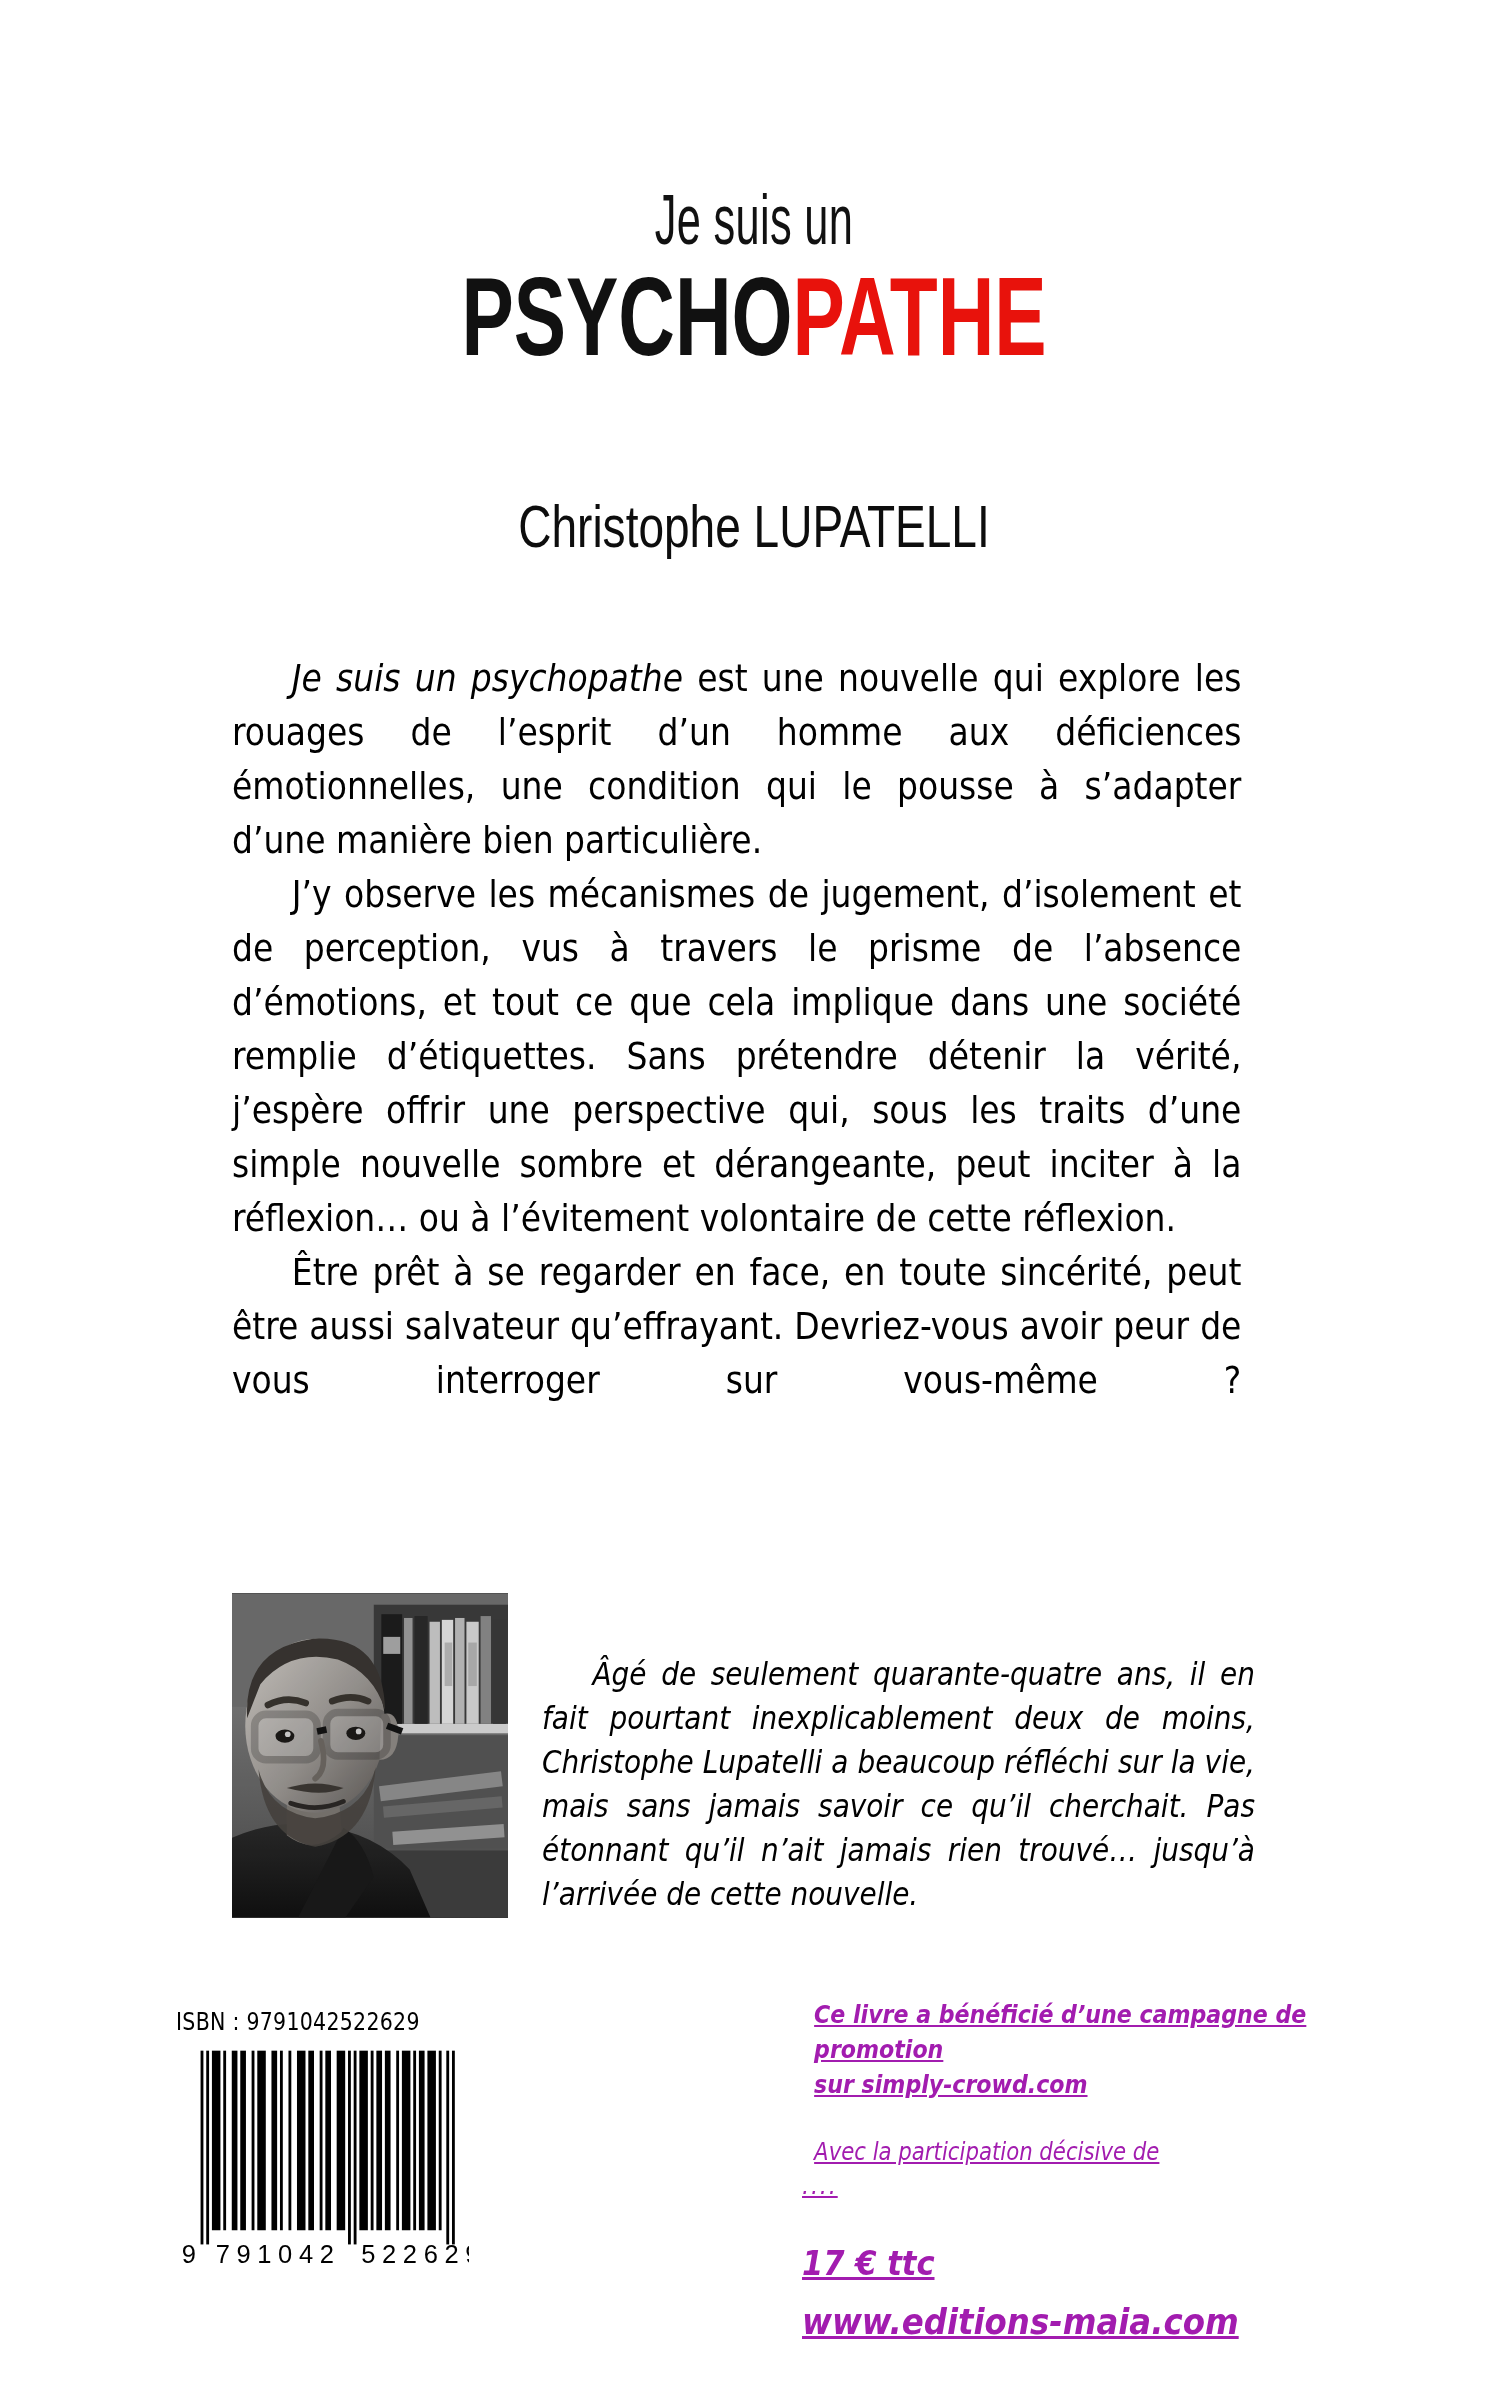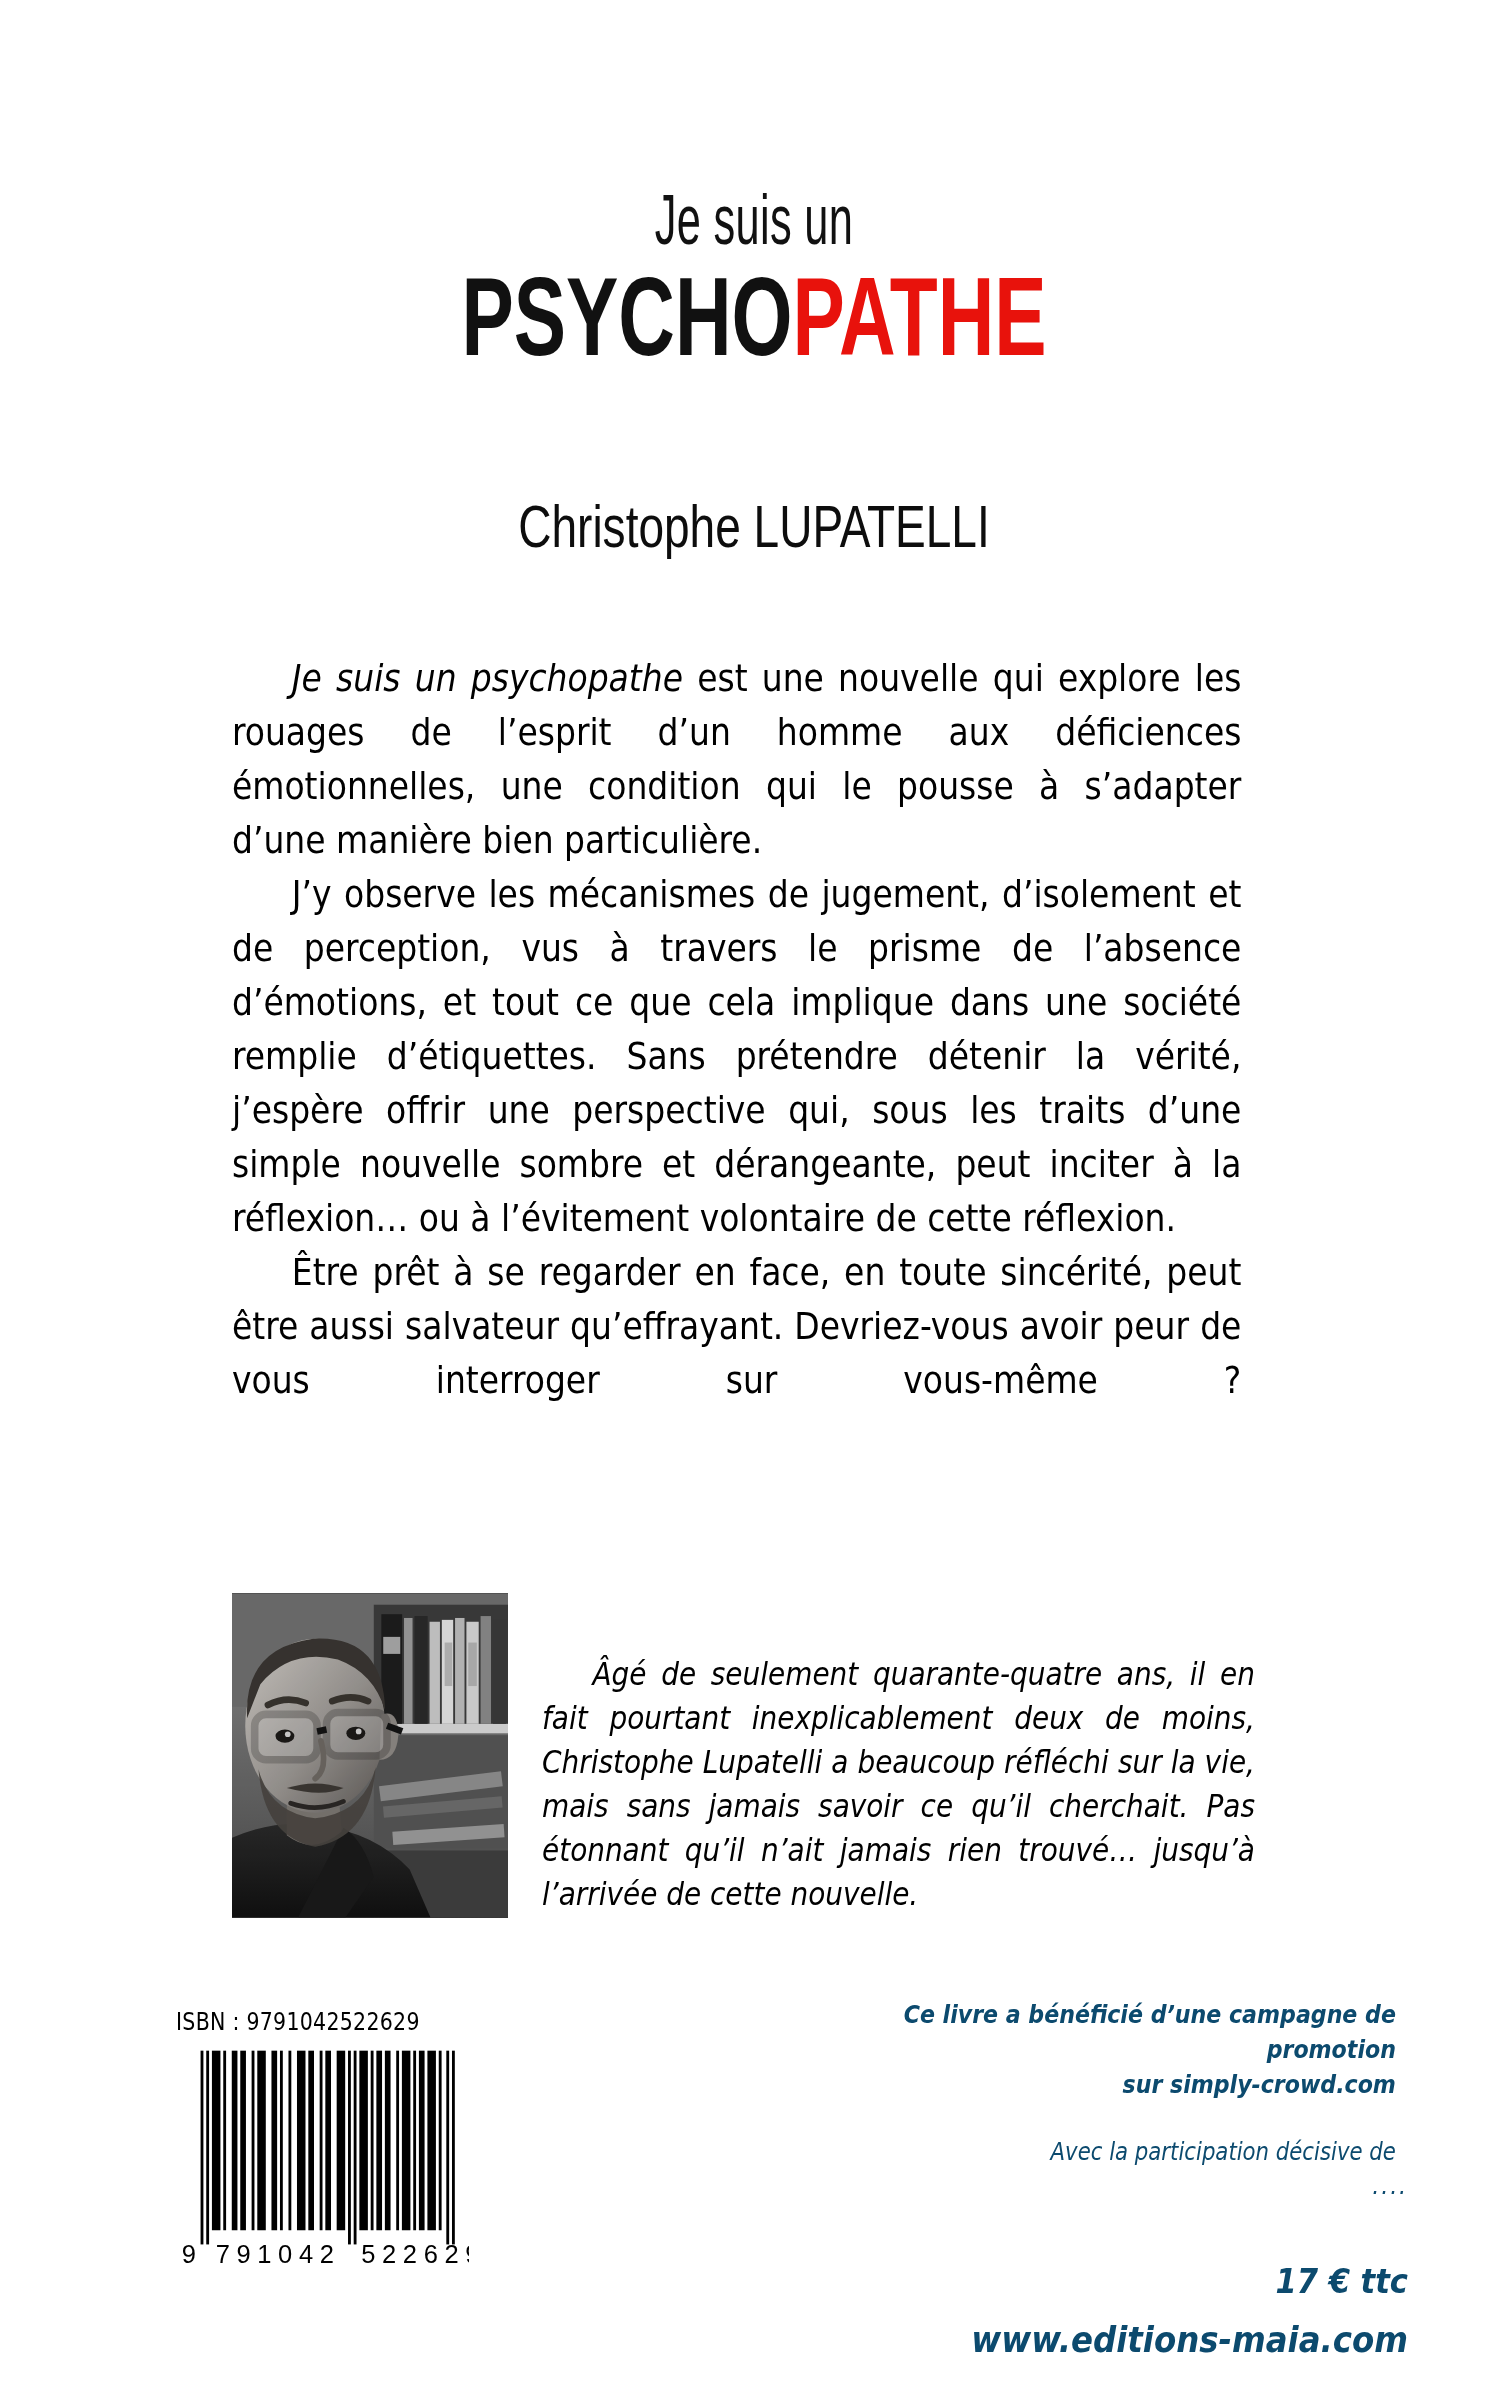--- a/index.html
+++ b/index.html
@@ -157,23 +157,24 @@
     position: relative;
   }
   .barcode-wrap svg { display: block; }
 
   
   .publisher-block {
     position: absolute;
     right: 100px;
     top: 1997px;
     width: 606px;
-    text-align: right;
+    text-align: left;
     font-family: "DejaVu Sans Condensed", "Liberation Sans Narrow", "Liberation Sans", sans-serif;
-    color: #0c4a6e;
+    color: #a21caf;
+    text-decoration: underline;
   }
   .promo-line {
     font-style: italic;
     font-weight: 700;
     font-size: 25.6px;
     line-height: 35px;
     letter-spacing: 0px;
     transform: scaleX(0.96);
   }
   .promo-line-2 { margin-bottom: 32px; }
@@ -189,21 +190,21 @@
     font-weight: 400;
     font-size: 24.6px;
     line-height: 32px;
     letter-spacing: 1.9px;
   }
   .price-line {
     font-style: italic;
     font-weight: 700;
     font-size: 34px;
     line-height: 47px;
-    margin-top: 56px;
+    margin-top: 38px;
   }
   .website-line {
     font-style: italic;
     font-weight: 700;
     font-size: 36px;
     line-height: 47px;
     margin-top: 11px;
     letter-spacing: 0px;
   }
 </style>

